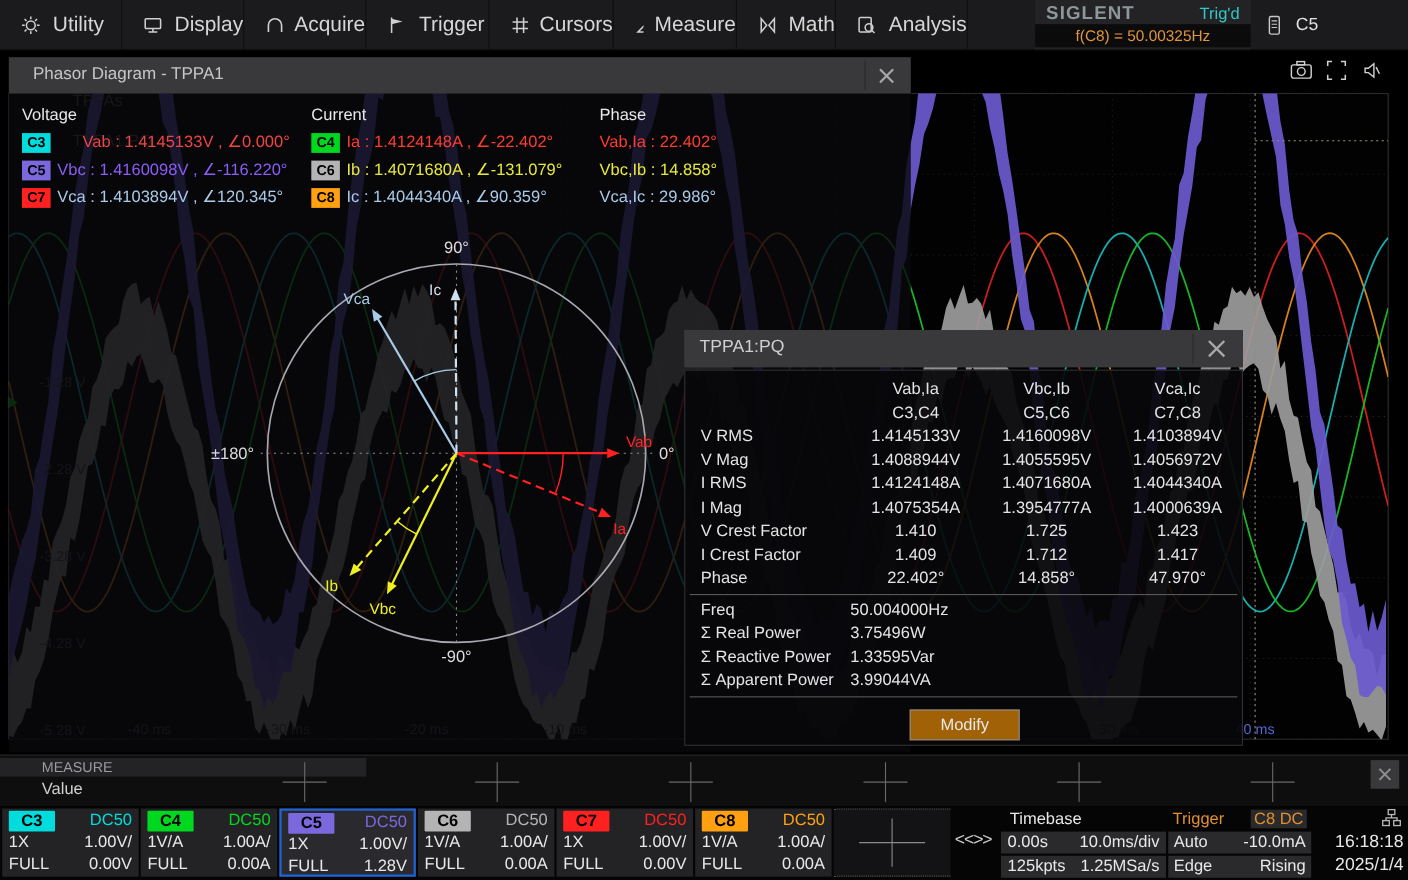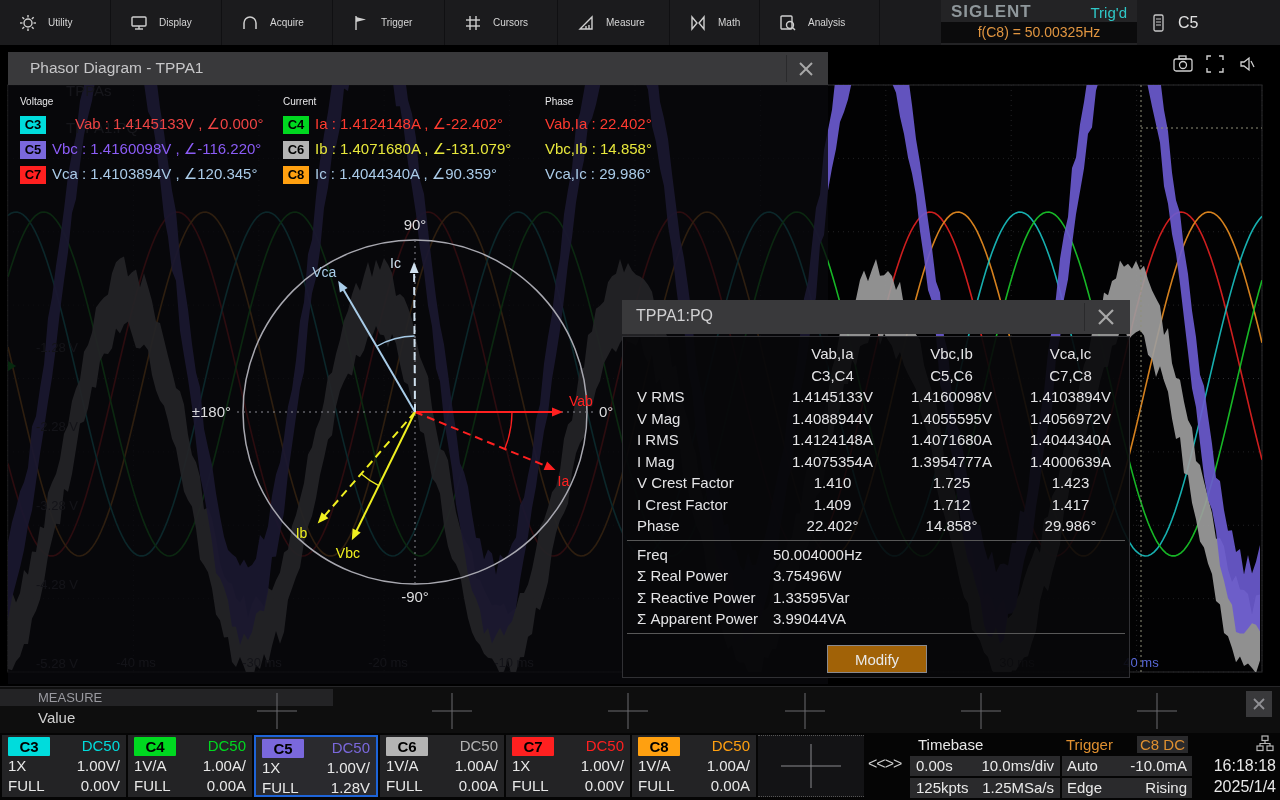--- a/index.html
+++ b/index.html
@@ -1,32 +1,32 @@
 <!DOCTYPE html>
 <html><head>
 <meta charset="utf-8">
 <style>
   html,body{margin:0;padding:0;background:#000;}
   body{font-family:"Liberation Sans",sans-serif;}
   .screen{position:relative;width:1280px;height:800px;background:#000;overflow:hidden;}
   .abs{position:absolute;}
   
   .menubar{position:absolute;left:0;top:0;width:1280px;height:45px;background:#1b1b1d;border-bottom:1px solid #000;display:flex;z-index:50;}
-  .menu-item{display:flex;align-items:center;gap:10px;padding-left:18px;height:45px;border-right:1px solid #101012;color:#d6d6d6;font-size:10px;flex:none;box-sizing:border-box;}
+  .menu-item{display:flex;align-items:center;gap:10px;padding-left:18px;height:45px;border-right:1px solid #101012;color:#d6d6d6;font-size:19px;flex:none;box-sizing:border-box;}
   .brand-row{display:flex;justify-content:space-between;align-items:center;padding:2px 10px 0 10px;}
   .brand{color:#8f979b;font-weight:bold;font-size:17px;letter-spacing:1px;}
   .trigstate{color:#2fc8c8;font-size:15px;}
   .freq-chip{position:absolute;left:0;top:22px;width:196px;height:21px;background:#0b0b0c;color:#e09540;font-size:14px;text-align:center;line-height:21px;}
   
   .win-title{position:absolute;left:0;top:0;right:0;height:33px;background:#39393b;}
   .win-title .t{position:absolute;left:22px;top:7px;font-size:15.5px;color:#c6c6c8;}
   .closebtn{position:absolute;right:3px;top:3px;width:38px;height:27px;background:#39393b;border-left:1px solid #2a2a2c;display:flex;align-items:center;justify-content:center;}
   .row-badge{display:inline-block;width:26px;height:18px;font-size:13px;font-weight:bold;color:#000;text-align:center;line-height:18px;margin-right:6px;vertical-align:middle;}
   .reading{font-size:15px;white-space:nowrap;height:25px;line-height:21px;}
-  .col-head{color:#e8e8ea;font-size:10px;margin-bottom:6px;}
+  .col-head{color:#e8e8ea;font-size:15px;margin-bottom:6px;}
   
   .pq-row{display:flex;height:21.5px;align-items:center;font-size:15px;color:#e4e4e6;}
   .pq-lab{width:150px;padding-left:14px;box-sizing:border-box;flex:none;}
   .pq-val{width:119px;text-align:center;flex:none;}
   .pq-sumval{width:357px;flex:none;}
   
   .chbox{position:absolute;top:2px;width:124px;height:62px;background:#232325;box-sizing:border-box;}
   .chbox .r1{position:absolute;left:4px;top:2px;right:4px;height:20px;}
   .chbox .badge{position:absolute;left:2px;top:0;width:42px;height:19px;text-align:center;line-height:19px;font-size:15px;font-weight:bold;color:#000;border-radius:1px;}
   .chbox .coup{position:absolute;right:2px;top:0;font-size:15px;}
@@ -244,21 +244,21 @@
           <div class="pq-row">
             <div class="pq-lab">I Crest Factor</div>
             <div class="pq-val">1.409</div>
             <div class="pq-val">1.712</div>
             <div class="pq-val">1.417</div>
           </div>
           <div class="pq-row">
             <div class="pq-lab">Phase</div>
             <div class="pq-val">22.402°</div>
             <div class="pq-val">14.858°</div>
-            <div class="pq-val">29.986°</div>
+            <div class="pq-val">47.970°</div>
           </div>
           <div style="border-top: 1px solid rgb(88, 88, 88); margin: 3px 4px;"></div>
           <div class="pq-row">
             <div class="pq-lab">Freq</div>
             <div class="pq-sumval">50.004000Hz</div>
           </div>
           <div class="pq-row">
             <div class="pq-lab">Σ Real Power</div>
             <div class="pq-sumval">3.75496W</div>
           </div>

